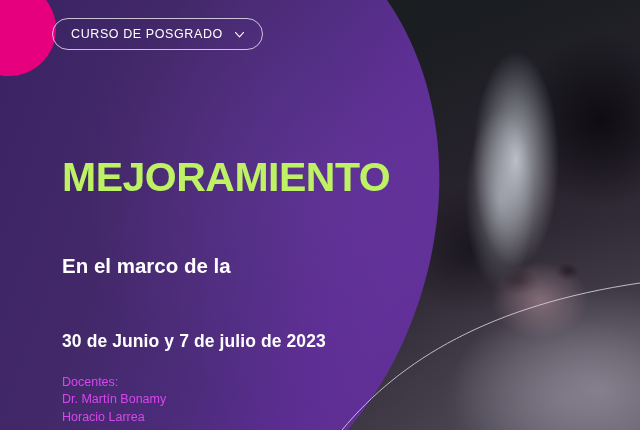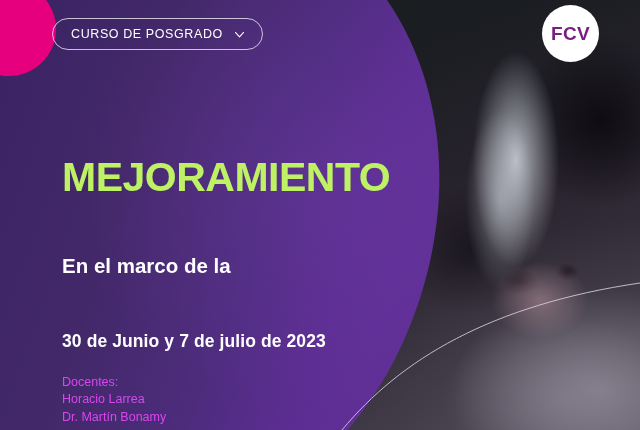--- a/index.html
+++ b/index.html
@@ -155,35 +155,32 @@
 
   <div class="pink-circle"></div>
 
   <div class="pill">
     <span>CURSO DE POSGRADO</span>
     <svg class="chev" viewBox="0 0 16 16">
       <path d="M3 5.5 L8 11 L13 5.5" fill="none" stroke="#ffffff" stroke-width="1.3" stroke-linecap="round" stroke-linejoin="round"></path>
     </svg>
   </div>
 
-  <div class="fcv">
-    <span>FCV</span>
-  </div>
 
   <div class="content">
     <h1 class="title">
       <span>MEJORAMIENTO</span>
     </h1>
 
     <h2 class="subtitle">
       <span>En el marco de la</span>
     </h2>
 
     <p class="dates">30 de Junio y 7 de julio de 2023</p>
 
     <div class="teachers">
       <span>Docentes:</span>
+      <span>Dr. Martín Bonamy</span>
       <span>Horacio Larrea</span>
-      <span>Dr. Martín Bonamy</span>
     </div>
   </div>
 
 </div>
 
 </body></html>

